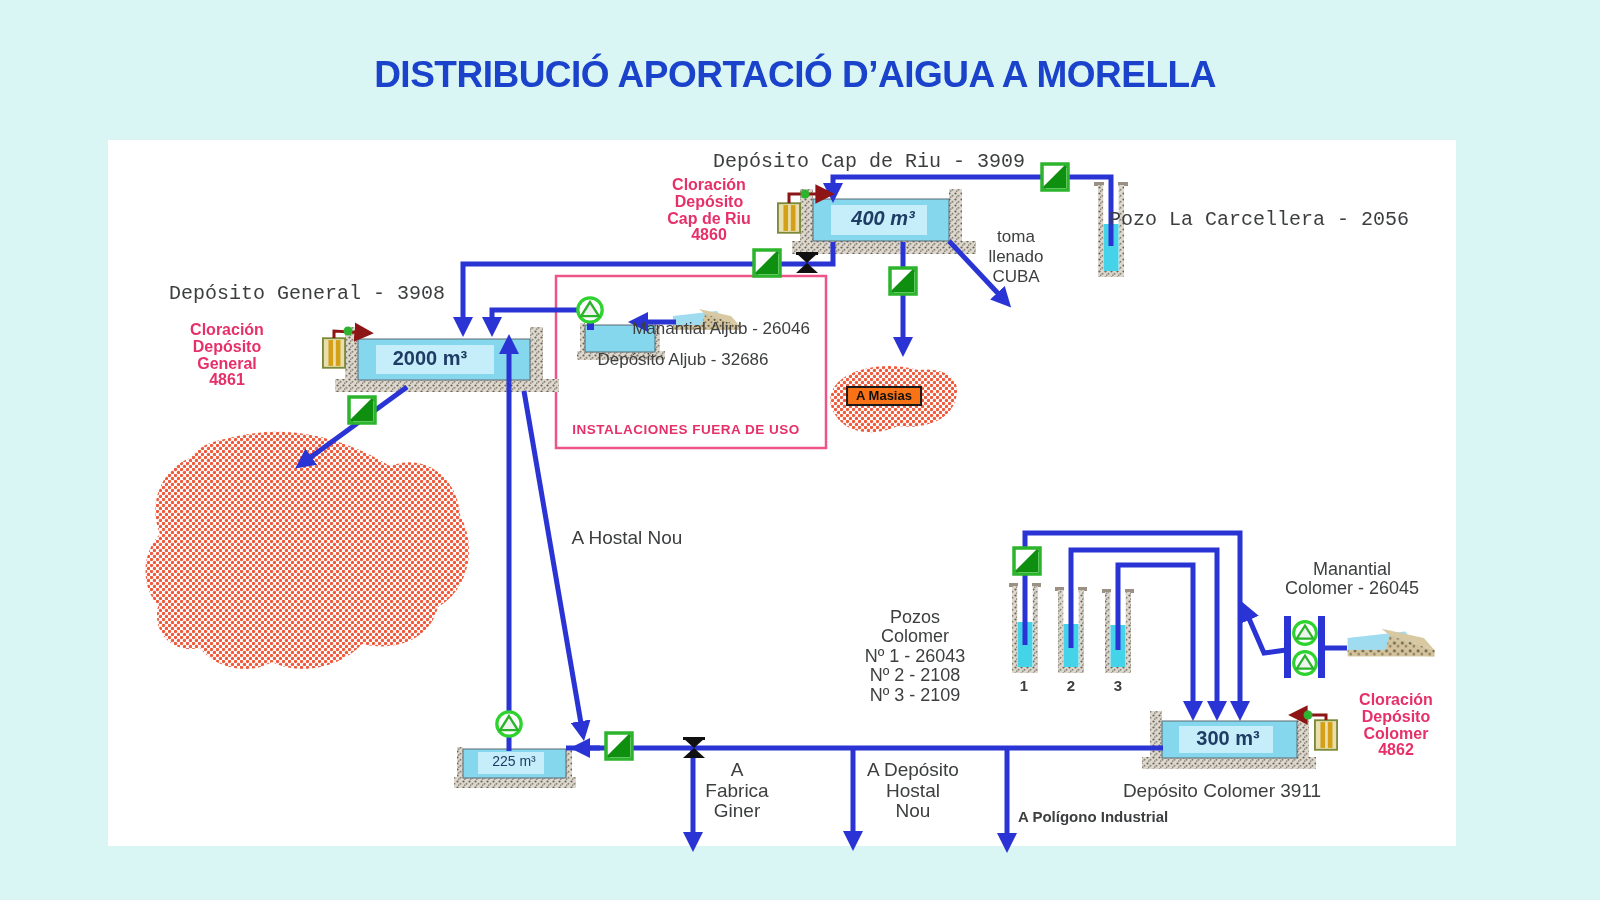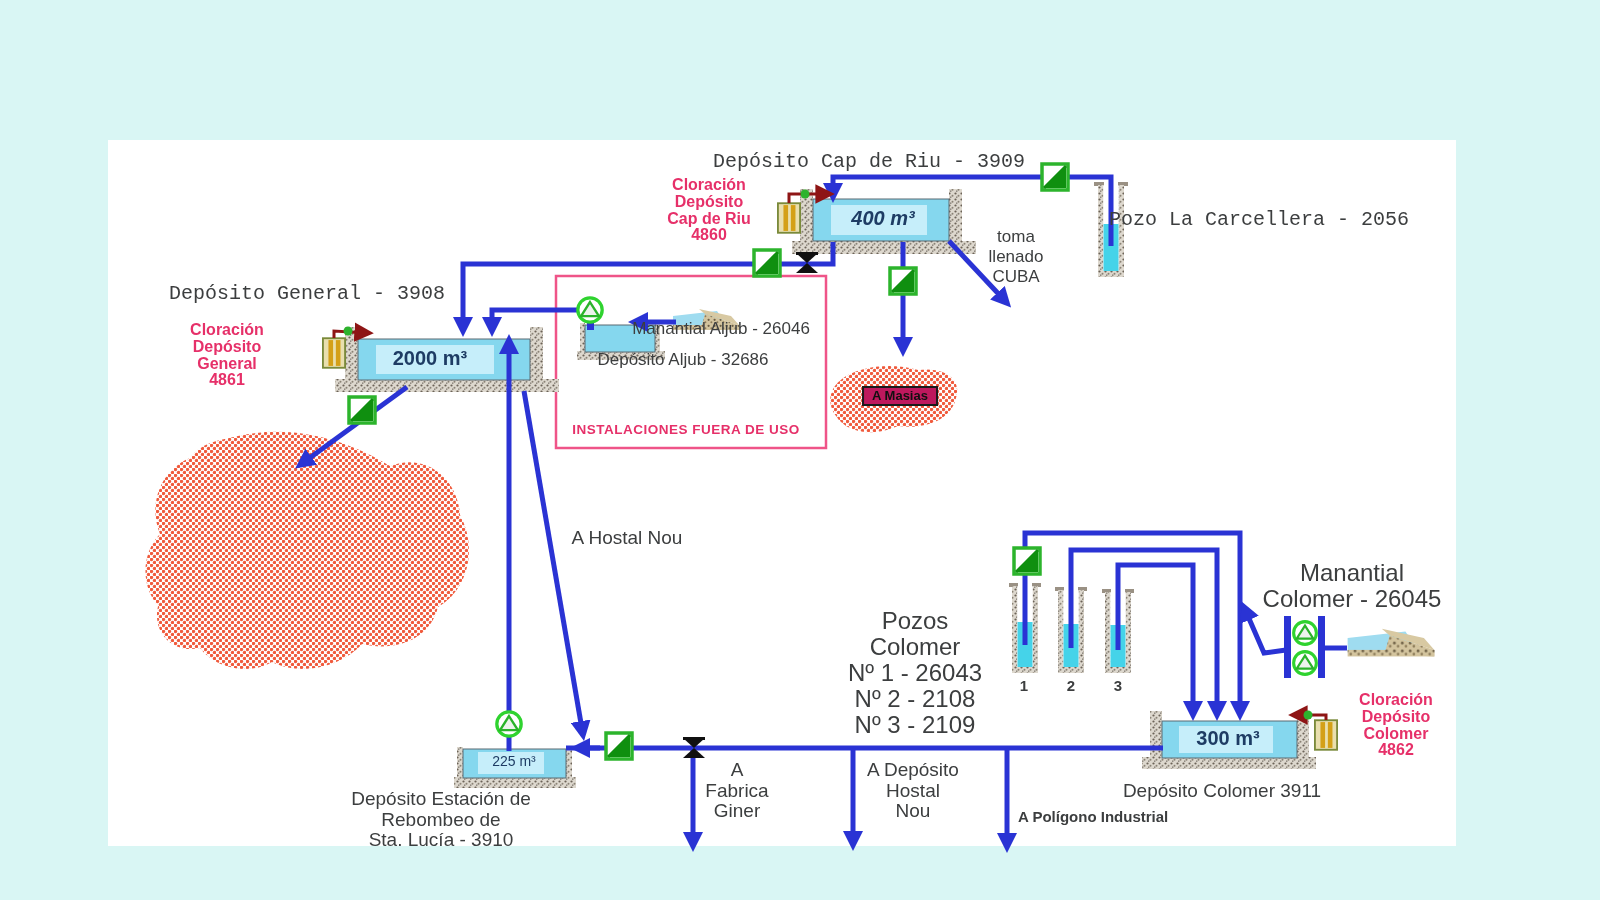--- a/index.html
+++ b/index.html
@@ -3,27 +3,27 @@
 <meta charset="utf-8">
 <style>
   html,body{margin:0;padding:0;background:#d9f6f4;font-family:"Liberation Sans",sans-serif;}
   #stage{position:relative;width:1600px;height:900px;background:#d9f6f4;overflow:hidden;}
   #canvasWhite{position:absolute;left:108px;top:140px;width:1348px;height:706px;background:#ffffff;}
   svg{position:absolute;left:0;top:0;}
   .lbl{position:absolute;color:#3c3e3f;white-space:pre-line;text-align:center;transform:translateX(-50%);line-height:1.08;}
   .title{font-size:37px;font-weight:bold;color:#1b42cb;white-space:nowrap;letter-spacing:-0.5px;}
   .g20{font-size:20px;font-family:Liberation Mono, monospace;}
   .g19{font-size:19px;}
-  .g18{font-size:24px;}
+  .g18{font-size:18px;}
   .g17{font-size:17px;}
   .pink{color:#e63069;font-weight:bold;font-size:16px;line-height:1.05;}
   .tanklbl{font-weight:bold;color:#1e3c64;font-size:20px;white-space:nowrap;}
   .tanklbl-sm{font-weight:normal;color:#1e3c64;font-size:14px;white-space:nowrap;}
   .wellnum{font-size:15px;font-weight:bold;color:#3c3e3f;}
-  .boxlbl{background:#be185d;border:2px solid #1a1a1a;font-weight:bold;color:#101010;margin-left:16px;}
+  .boxlbl{background:#f97316;border:2px solid #1a1a1a;font-weight:bold;color:#101010;}
   #morellaBox{font-size:21px;padding:2px 9px;border-width:2.5px;box-shadow:15px 11px 0 #1a1a1a;transform:none;}
   #masiasBox{font-size:13px;padding:1px 8px;}
   .fuera{font-size:13.5px;font-weight:bold;color:#e63069;letter-spacing:0.5px;white-space:nowrap;}
   .poligono{font-size:15px;font-weight:bold;transform:none;white-space:nowrap;text-align:right;}
 </style>
 </head>
 <body>
 
 <div id="stage">
   <div id="canvasWhite"></div>
@@ -215,20 +215,21 @@
       <polyline points="334,338 334,331 368,333" fill="none" stroke="#8e1515" stroke-width="3" marker-end="url(#arrR)"></polyline>
       <circle cx="348" cy="331" r="4.5" fill="#2db32d"></circle>
     </g>
     <g>
       <use href="#chlor" x="1314" y="719" width="24" height="32"></use>
       <polyline points="1326,720 1326,715 1294,715" fill="none" stroke="#8e1515" stroke-width="3" marker-end="url(#arrR)"></polyline>
       <circle cx="1308" cy="715" r="4.5" fill="#2db32d"></circle>
     </g>
   </svg>
 
+  <div class="lbl title" style="left:795px;top:55px;">DISTRIBUCIÓ APORTACIÓ D’AIGUA A MORELLA</div>
 
   <div class="lbl g20" style="left:869px;top:151px;white-space:nowrap;">Depósito Cap de Riu - 3909</div>
   <div class="lbl pink" style="left:709px;top:177px;">Cloración
 Depósito
 Cap de Riu
 4860</div>
   <div class="lbl g17" style="left:1016px;top:227px;line-height:1.18;">toma
 llenado
 CUBA</div>
   <div class="lbl g20" style="left:1259px;top:209px;white-space:nowrap;">Pozo La Carcellera - 2056</div>
@@ -265,21 +266,18 @@
   <div class="lbl g19" style="left:1222px;top:781px;white-space:nowrap;">Depósito Colomer  3911</div>
 
   <div class="lbl g19" style="left:737px;top:760px;">A
 Fabrica
 Giner</div>
   <div class="lbl g19" style="left:913px;top:760px;">A Depósito
 Hostal
 Nou</div>
   <div class="lbl poligono" style="left:1018px;top:809px;">A Polígono Industrial</div>
 
-  <div class="lbl g19" style="left:441px;top:789px;">Depósito Estación de
-Rebombeo de
-Sta. Lucía - 3910</div>
 
   <div class="lbl tanklbl" style="left:883px;top:208px;font-style:italic;">400 m³</div>
   <div class="lbl tanklbl" style="left:430px;top:348px;">2000 m³</div>
   <div class="lbl tanklbl" style="left:1228px;top:728px;">300 m³</div>
   <div class="lbl tanklbl-sm" style="left:514px;top:754px;">225 m³</div>
 </div>
 
 </body></html>

